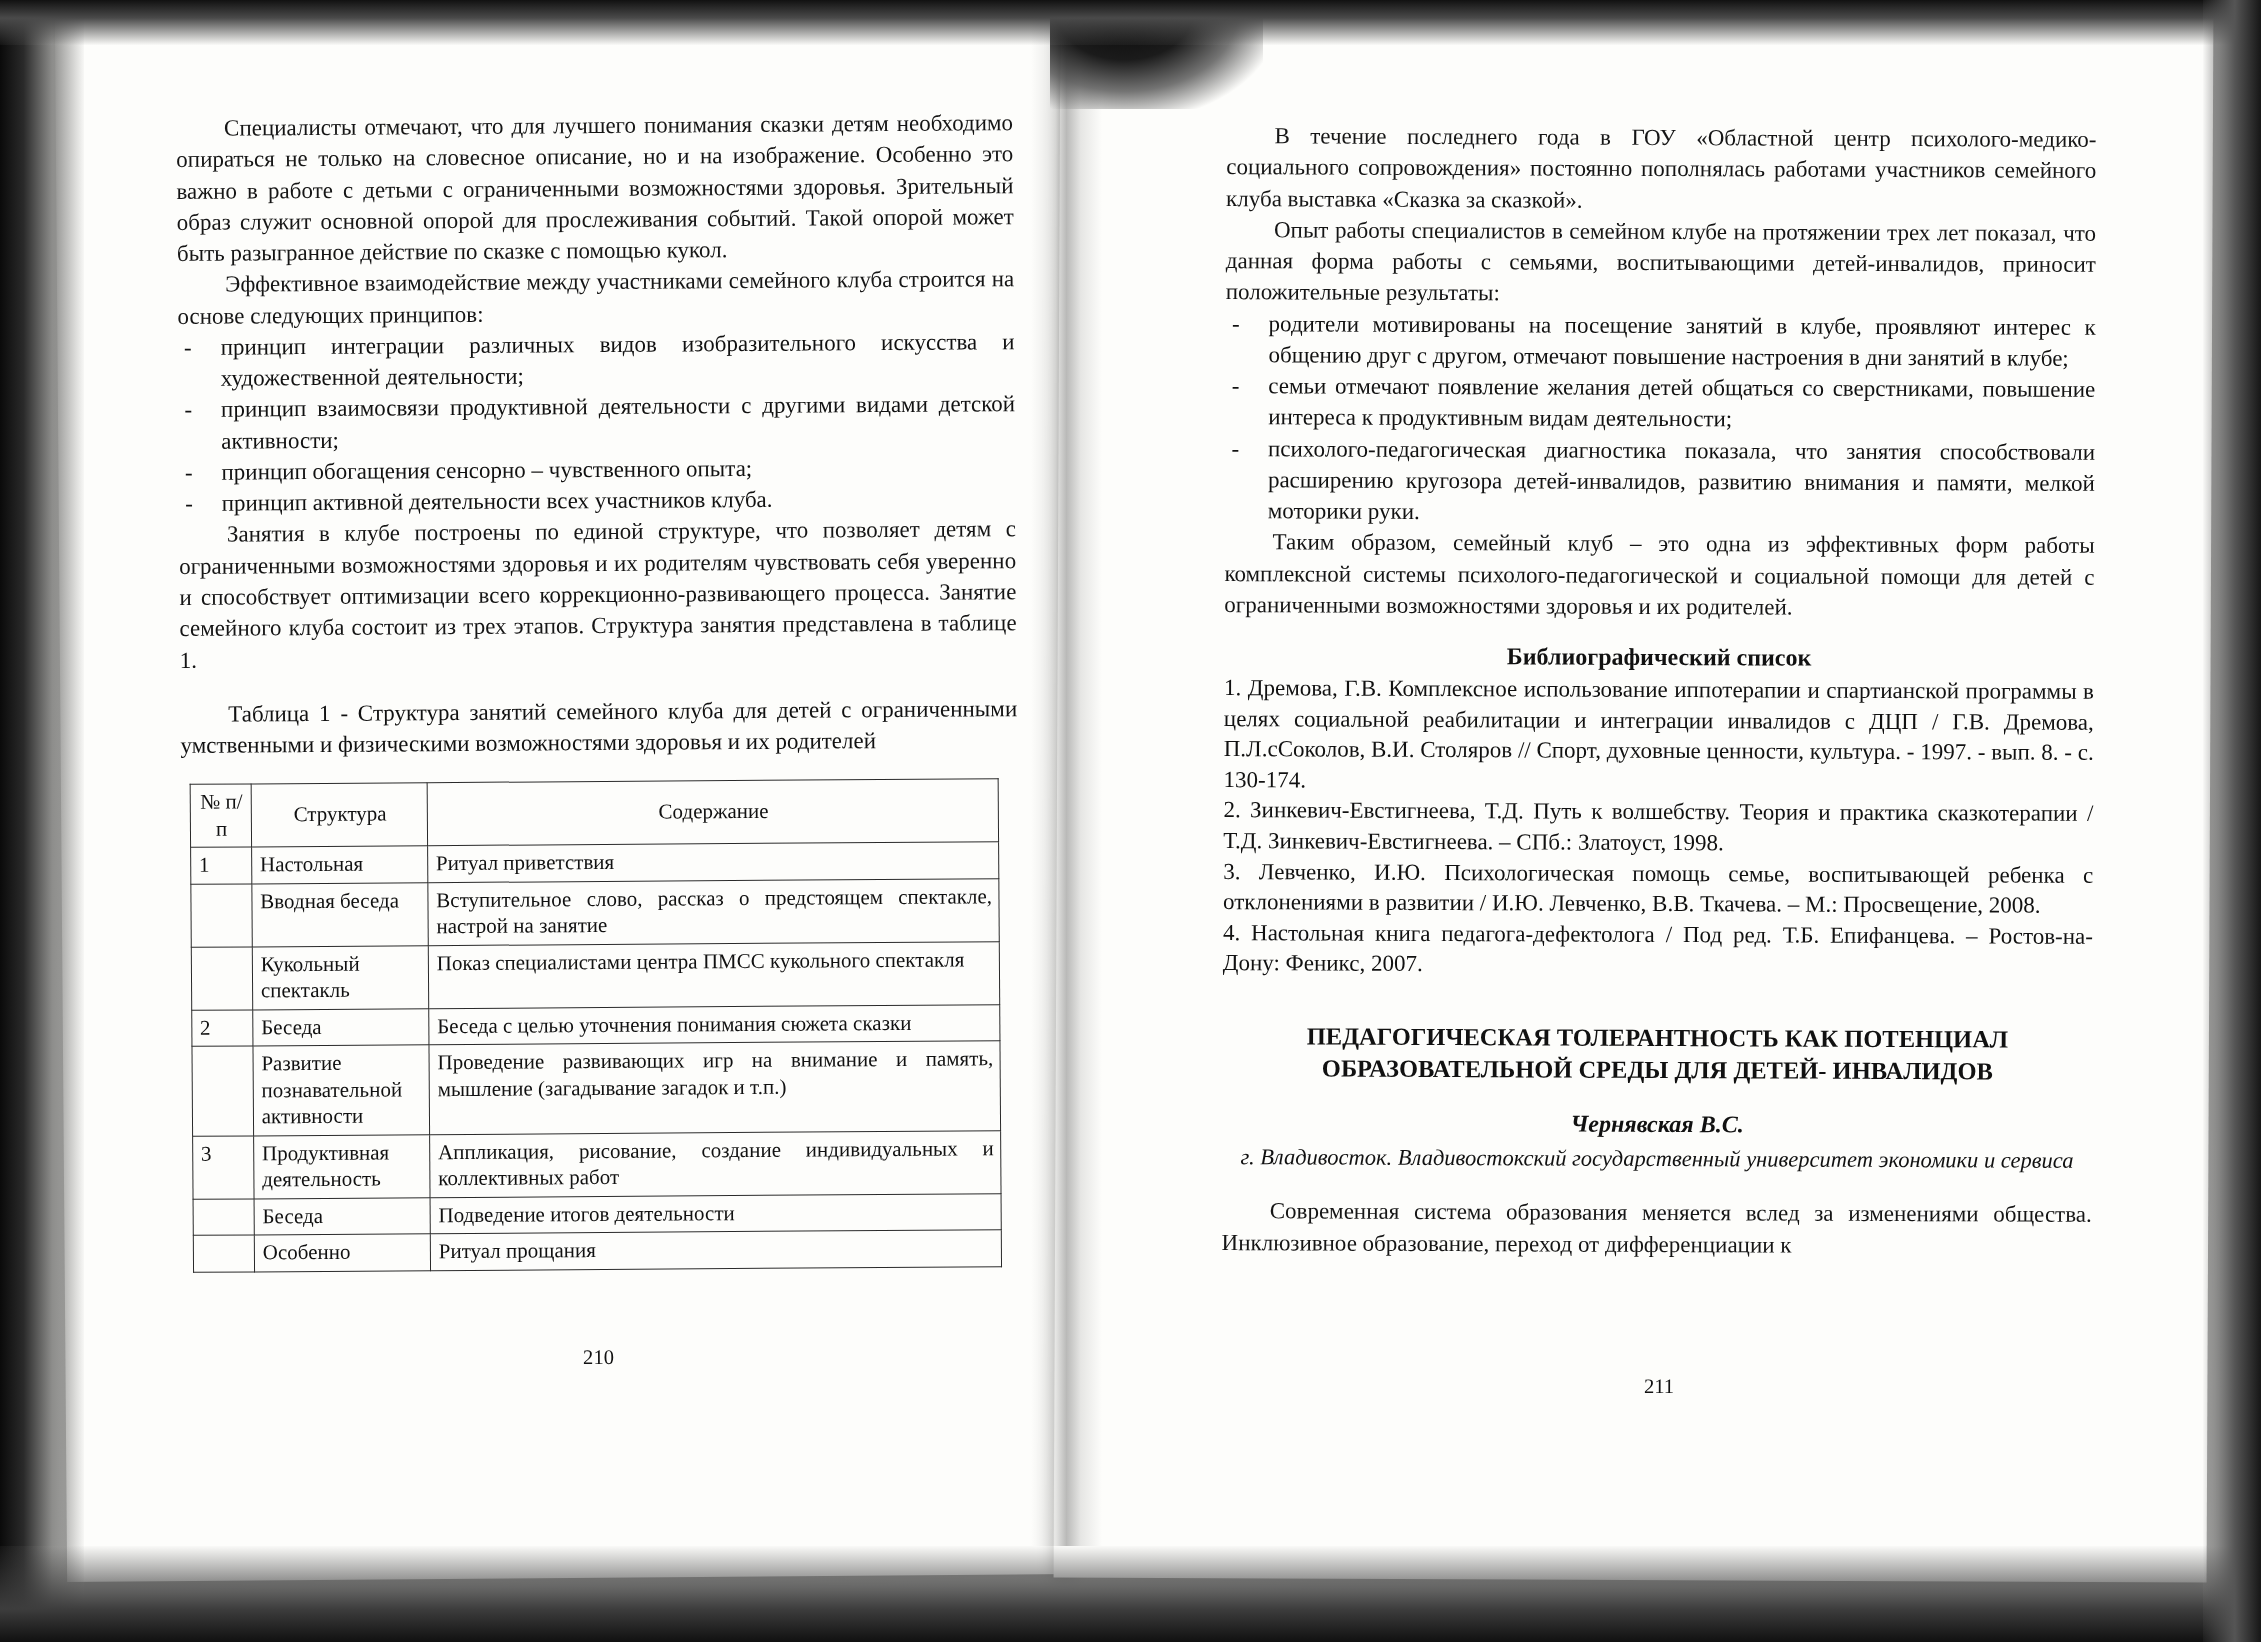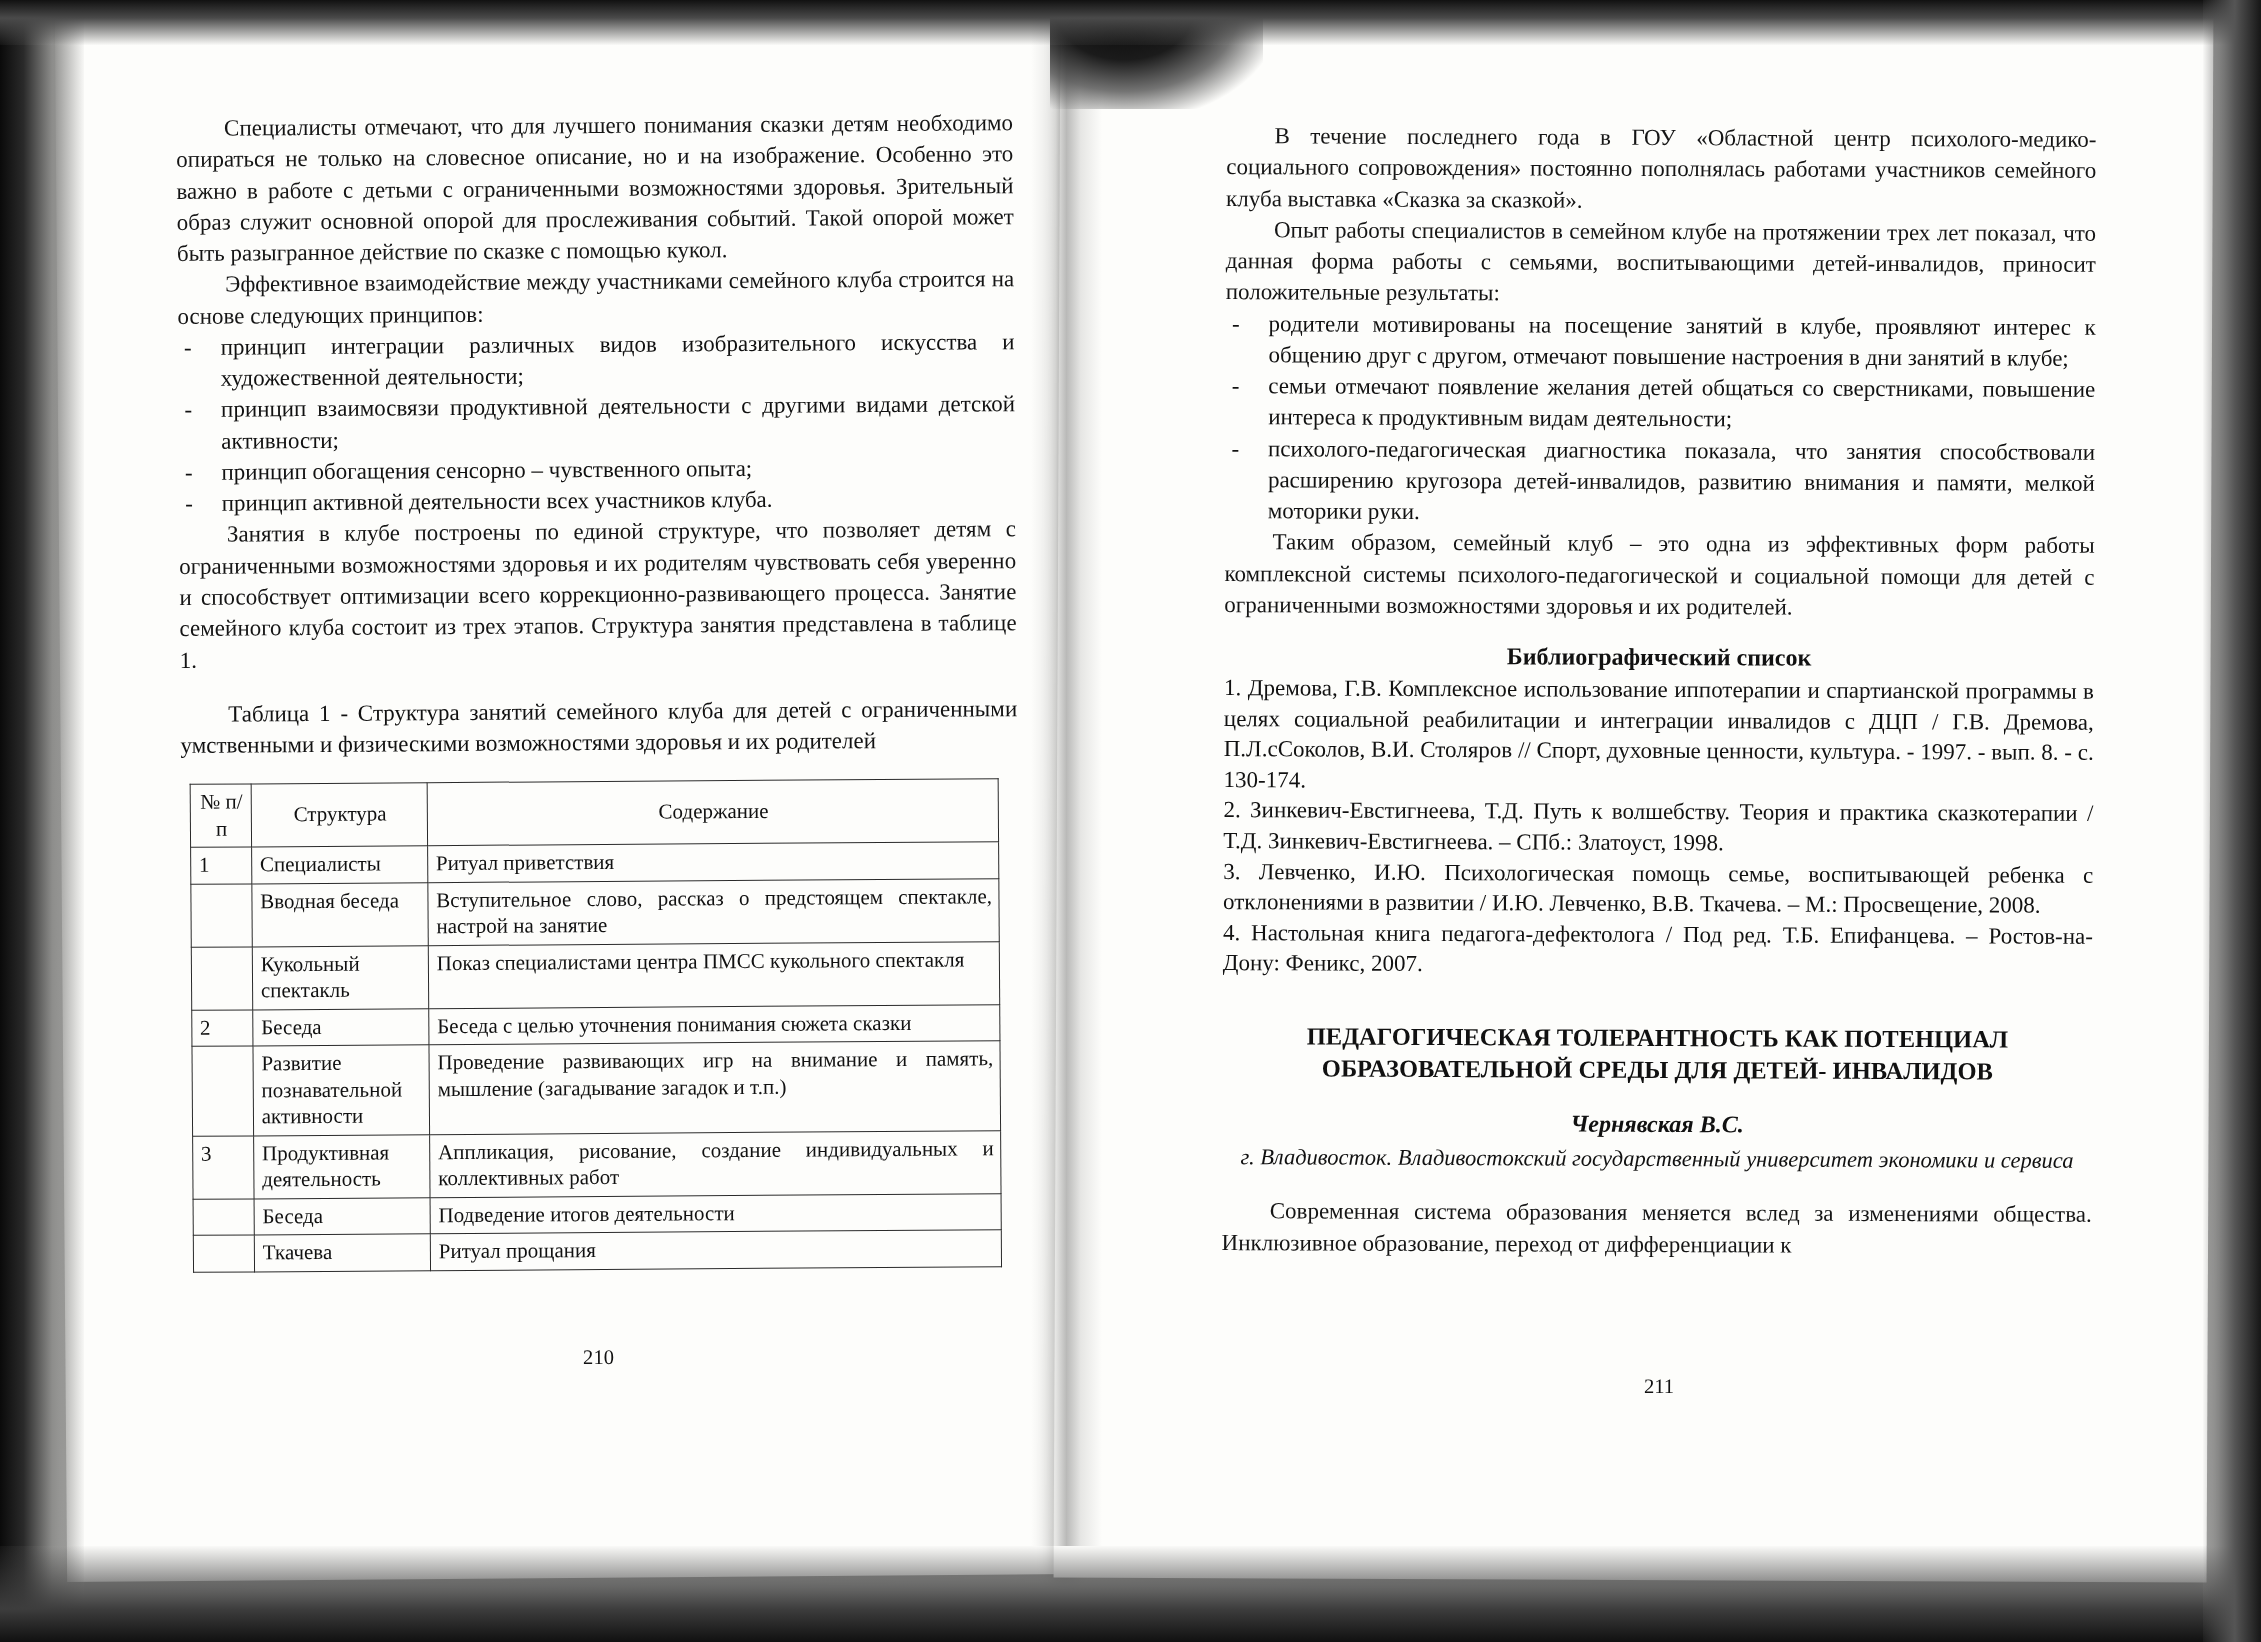--- a/index.html
+++ b/index.html
@@ -226,21 +226,21 @@
     <thead>
       <tr>
         <th class="c-num">№ п/п</th>
         <th class="c-struct">Структура</th>
         <th class="c-cont">Содержание</th>
       </tr>
     </thead>
     <tbody>
       <tr>
         <td class="c-num">1</td>
-        <td class="c-struct">Специалисты</td>
+        <td class="c-struct">Настольная</td>
         <td class="c-cont">Ритуал приветствия</td>
       </tr>
       <tr>
         <td class="c-num"></td>
         <td class="c-struct">Вводная беседа</td>
         <td class="c-cont">Вступительное слово, рассказ о предстоящем спектакле, настрой на занятие</td>
       </tr>
       <tr>
         <td class="c-num"></td>
         <td class="c-struct">Кукольный спектакль</td>
@@ -261,21 +261,21 @@
         <td class="c-struct">Продуктивная деятельность</td>
         <td class="c-cont">Аппликация, рисование, создание индивидуальных и коллективных работ</td>
       </tr>
       <tr>
         <td class="c-num"></td>
         <td class="c-struct">Беседа</td>
         <td class="c-cont">Подведение итогов деятельности</td>
       </tr>
       <tr>
         <td class="c-num"></td>
-        <td class="c-struct">Ткачева</td>
+        <td class="c-struct">Особенно</td>
         <td class="c-cont">Ритуал прощания</td>
       </tr>
     </tbody>
   </table>
 </div>
 
 <div class="pn-left">210</div>
 
 <div class="content col-right">
 

